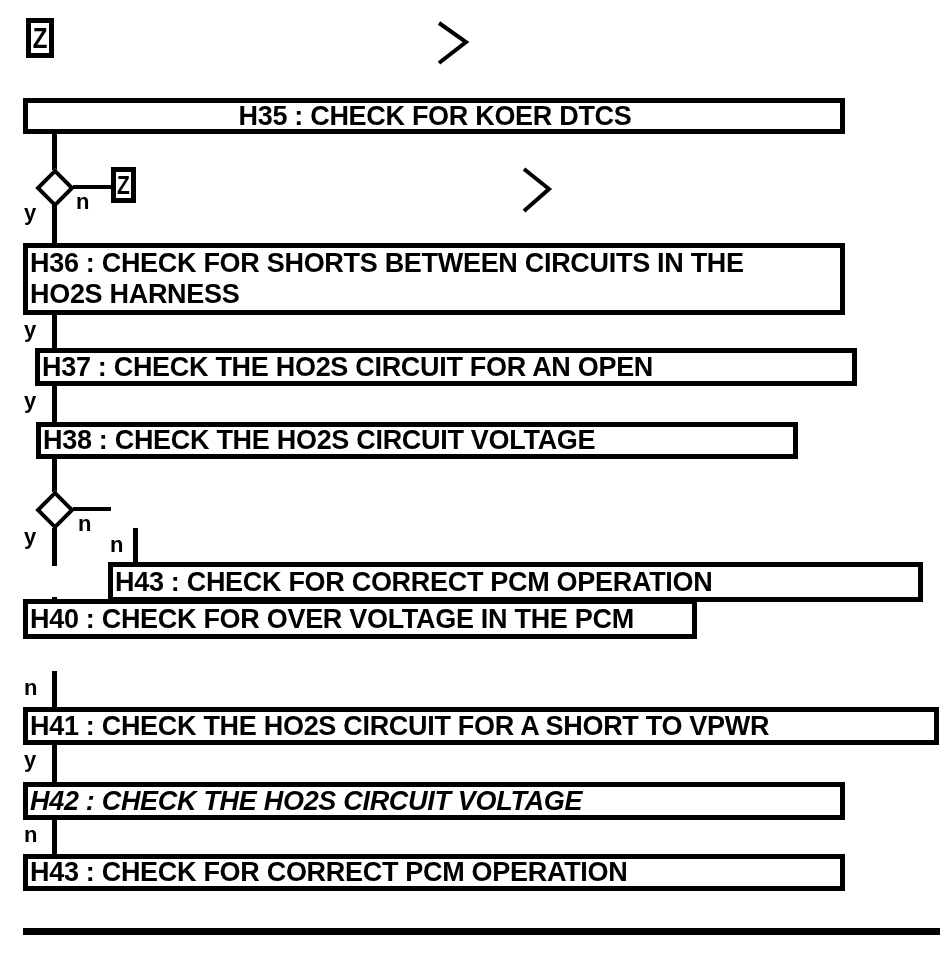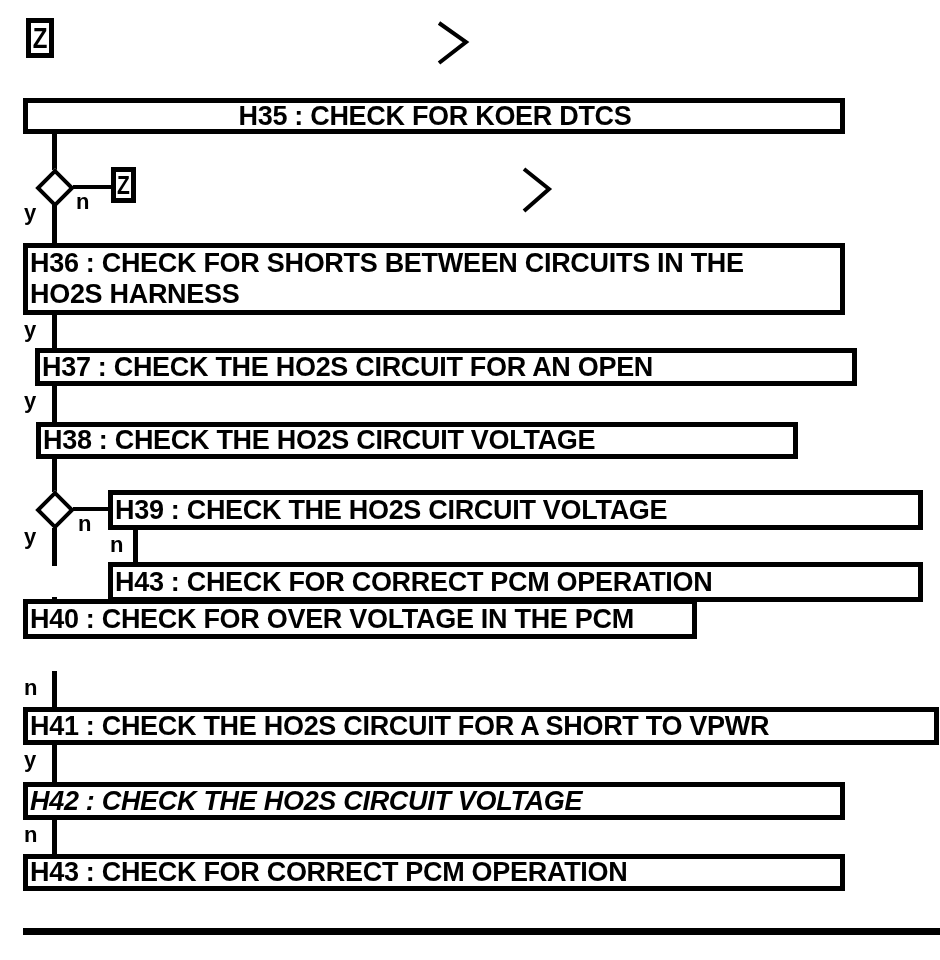--- a/index.html
+++ b/index.html
@@ -107,23 +107,20 @@
     <span>H38 : CHECK THE HO2S CIRCUIT VOLTAGE</span>
   </div>
   <div class="vline" style="left:52px; top:457px; height:35px;"></div>
 
   <div class="diamond" style="left:41px; top:496px;"></div>
   <div class="lbl" style="left:24px; top:526px;">y</div>
   <div class="lbl" style="left:78px; top:513px;">n</div>
 
   <div class="hline" style="left:73px; top:507px; width:38px;"></div>
 
-  <div class="box" style="left:108px; top:490px; width:815px; height:40px;">
-    <span>H39 : CHECK THE HO2S CIRCUIT VOLTAGE</span>
-  </div>
   <div class="lbl" style="left:110px; top:534px;">n</div>
   <div class="vline" style="left:133px; top:528px; height:36px;"></div>
 
   <div class="box" style="left:108px; top:562px; width:815px; height:40px;">
     <span>H43 : CHECK FOR CORRECT PCM OPERATION</span>
   </div>
 
   <div class="vline" style="left:52px; top:528px; height:38px;"></div>
   <div class="vline" style="left:52px; top:597px; height:38px;"></div>
 

